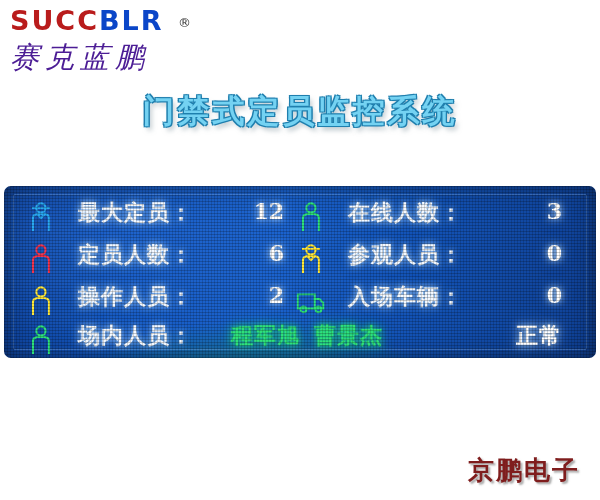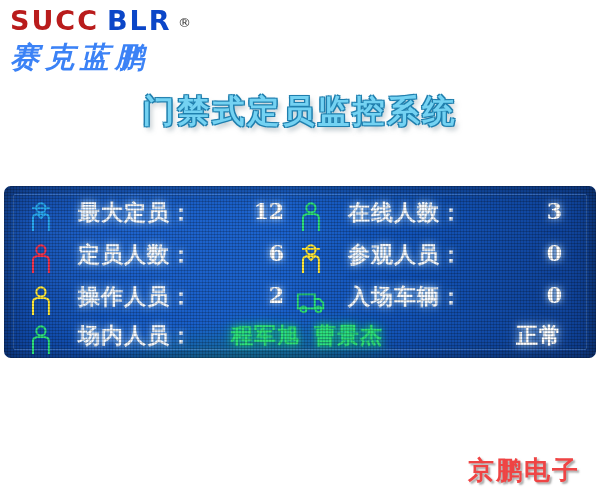--- a/index.html
+++ b/index.html
@@ -27,35 +27,35 @@
     font-family: "DejaVu Sans", sans-serif;
     font-weight: bold;
     font-size: 27px;
     letter-spacing: 2px;
     line-height: 30px;
     white-space: nowrap;
     position: relative;
     height: 32px;
   }
   .wm-red { color: #b91c1c; }
-  .wm-blue { color: #0b46c8; margin-left: 8px; }
+  .wm-blue { color: #0b46c8; }
   #brand-reg {
     position: absolute;
     left: 168px;
     top: 2px;
     font-size: 13px;
     color: #333333;
     font-weight: normal;
     letter-spacing: 0;
   }
   #brand-cn {
     font-family: "DejaVu Sans", sans-serif;
     font-size: 29px;
-    font-weight: bold;
-    color: #3b82f6;
+    font-weight: normal;
+    color: #4c1d95;
     letter-spacing: 6px;
     line-height: 34px;
     margin-top: 2px;
     font-style: italic;
   }
 
   
   #page-title {
     position: absolute;
     left: 0;
@@ -197,21 +197,21 @@
 
   
   #footer-brand {
     position: absolute;
     right: 20px;
     bottom: 12px;
     font-family: Liberation Mono, monospace;
     font-size: 26px;
     font-weight: bold;
     letter-spacing: 2px;
-    color: #ef4444;
+    color: #7f1d1d;
     text-shadow: 2px 2px 2px rgba(140,140,140,0.75);
     margin-left: 16px;
   }
 </style>
 </head>
 <body>
 
 <div id="brand-logo">
   <div id="brand-wordmark">
     <span class="wm-red">SUCC</span><span class="wm-blue">BLR</span>

